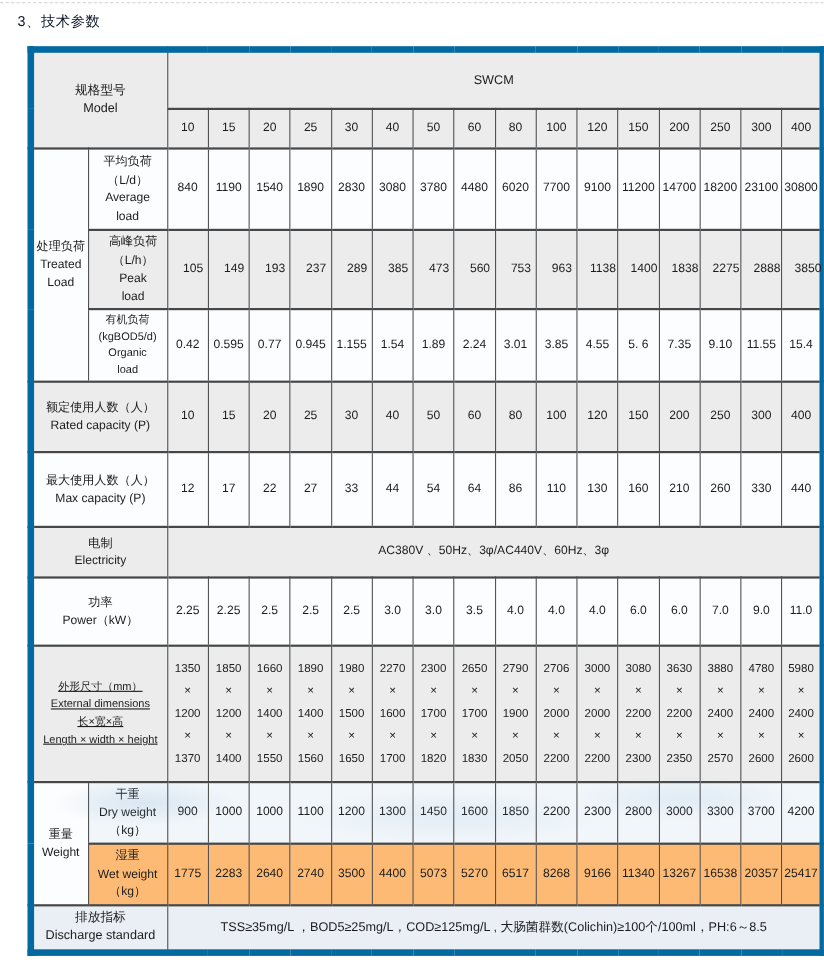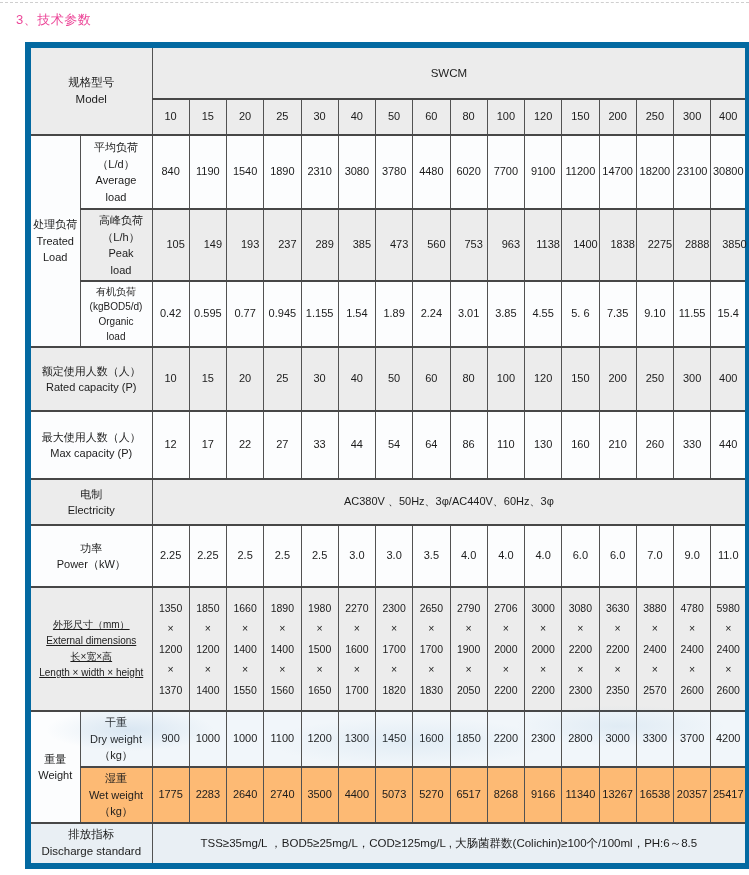--- a/index.html
+++ b/index.html
@@ -10,21 +10,21 @@
     color: #1c1c1c;
     position: relative;
     overflow: hidden;
   }
   .top-edge {
     position: absolute; top: 2px; left: 0; width: 100%;
     border-top: 1px dashed #cfcfcf;
   }
   .page-title {
     position: absolute; top: 11px; left: 16px;
-    font-size: 13px; color: #ec4899; letter-spacing: 0.5px;
+    font-size: 13px; color: #0f172a; letter-spacing: 0.5px;
   }
   table.spec-table {
     position: absolute; top: 42px; left: 25px;
     width: 720px;
     border-collapse: collapse;
     table-layout: fixed;
     border: 6px solid #0369a1;
   }
   col.c-lab1 { width: 52px; }
   col.c-lab2 { width: 72px; }
@@ -131,21 +131,21 @@
 Treated
 Load</td>
       <td class="sublab white">平均负荷
 （L/d）
 Average
 load</td>
     <td class="white val">840</td>
         <td class="white val">1190</td>
         <td class="white val">1540</td>
         <td class="white val">1890</td>
-        <td class="white val">2310</td>
+        <td class="white val">2830</td>
         <td class="white val">3080</td>
         <td class="white val">3780</td>
         <td class="white val">4480</td>
         <td class="white val">6020</td>
         <td class="white val">7700</td>
         <td class="white val">9100</td>
         <td class="white val">11200</td>
         <td class="white val">14700</td>
         <td class="white val">18200</td>
         <td class="white val">23100</td>

